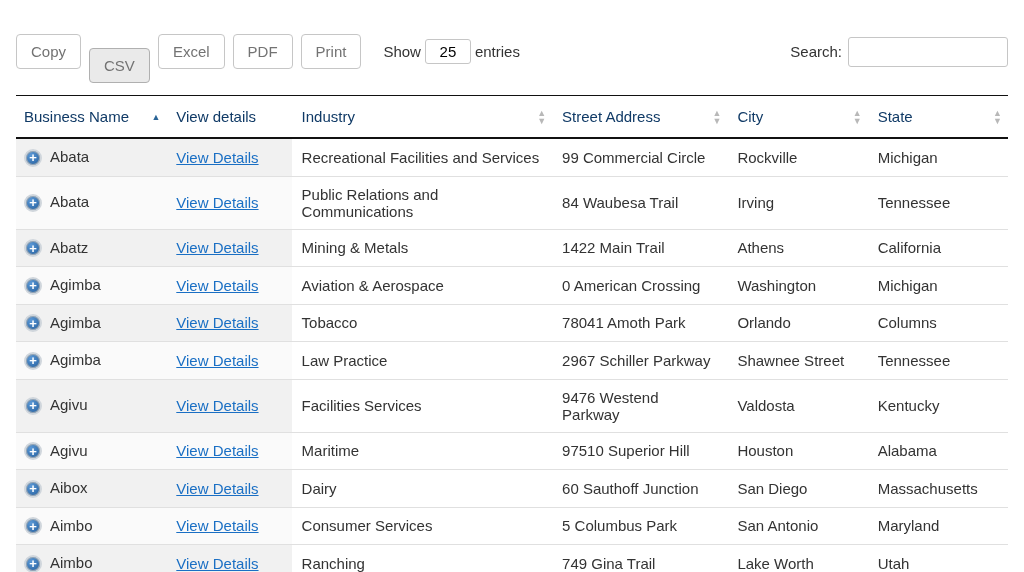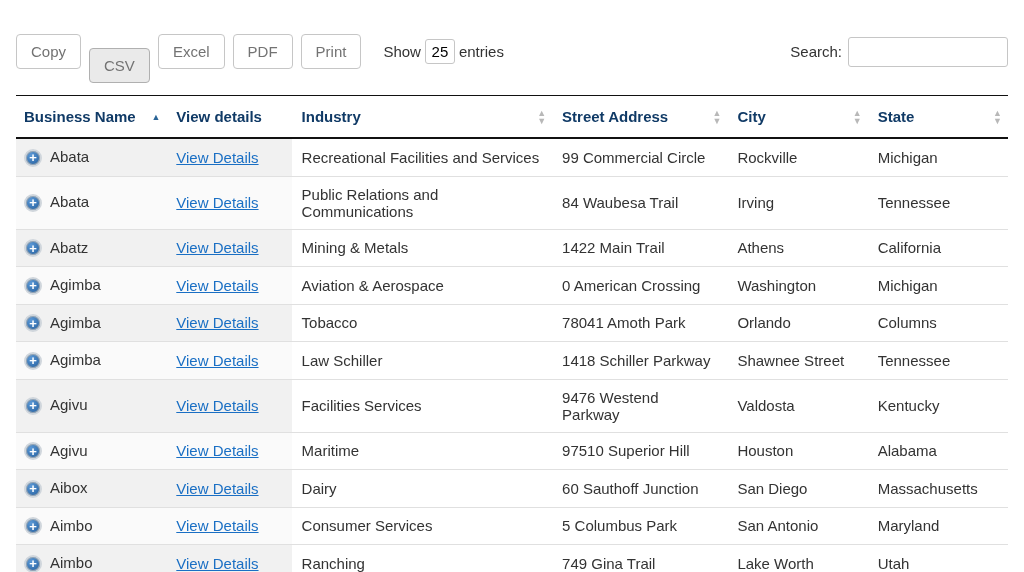--- a/index.html
+++ b/index.html
@@ -38,21 +38,21 @@
   color: #666;
 }
 .length-control {
   margin-left: 14px;
   font-size: 15px;
   display: flex;
   align-items: center;
   gap: 4px;
 }
 .length-input {
-  width: 30px;
+  width: 46px;
   border: 1px solid #c6c6c6;
   border-radius: 3px;
   text-align: center;
   padding: 3px 2px;
   font-size: 15px;
 }
 .spacer { flex: 1; }
 .search-wrap {
   display: flex;
   align-items: center;
@@ -67,21 +67,21 @@
   padding: 4px 6px;
   font-size: 15px;
 }
 table {
   width: 100%;
   border-collapse: collapse;
   border-top: 1px solid #111;
 }
 thead th {
   text-align: left;
-  font-weight: 700;
+  font-weight: 400;
   color: #103a66;
   padding: 12px 10px;
   border-bottom: 2px solid #111;
   position: relative;
   cursor: pointer;
 }
 thead th.first { padding-left: 8px; }
 th .sort-both {
   position: absolute;
   right: 6px;
@@ -240,22 +240,22 @@
           <td class="name-cell"><span class="expand-icon">+</span><span>Agimba</span></td>
           <td><a class="view-link" href="#">View Details</a></td>
           <td>Tobacco</td>
           <td>78041 Amoth Park</td>
           <td>Orlando</td>
           <td>Columns</td>
         </tr>
         <tr>
           <td class="name-cell"><span class="expand-icon">+</span><span>Agimba</span></td>
           <td><a class="view-link" href="#">View Details</a></td>
-          <td>Law Schiller</td>
-          <td>1418 Schiller Parkway</td>
+          <td>Law Practice</td>
+          <td>2967 Schiller Parkway</td>
           <td>Shawnee Street</td>
           <td>Tennessee</td>
         </tr>
         <tr>
           <td class="name-cell"><span class="expand-icon">+</span><span>Agivu</span></td>
           <td><a class="view-link" href="#">View Details</a></td>
           <td>Facilities Services</td>
           <td>9476 Westend Parkway</td>
           <td>Valdosta</td>
           <td>Kentucky</td>

